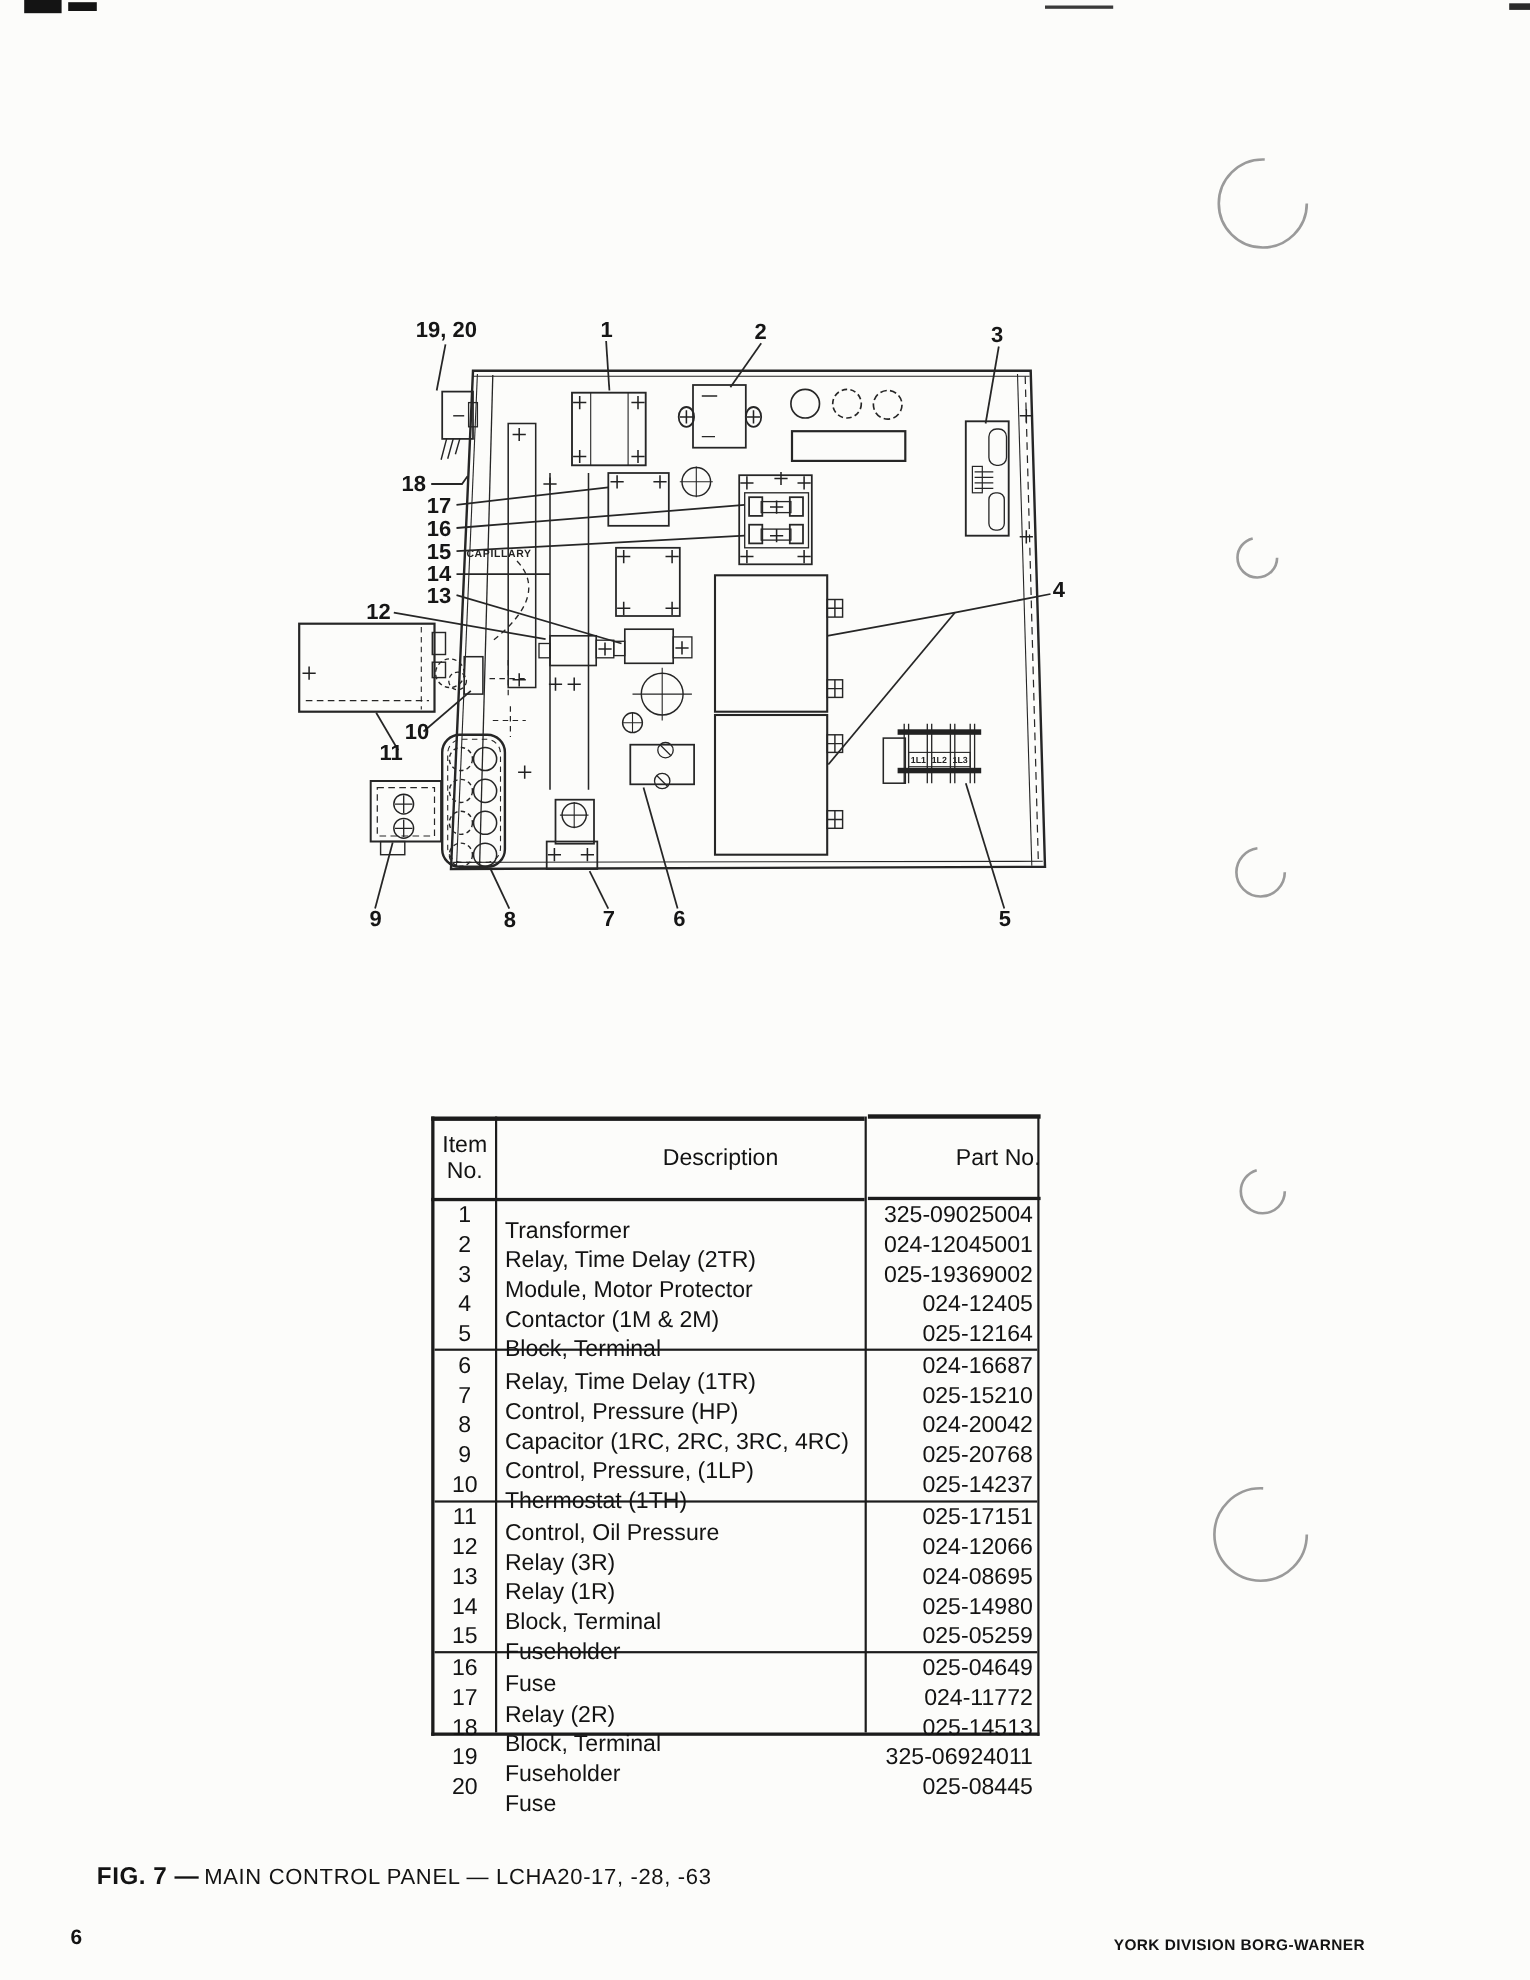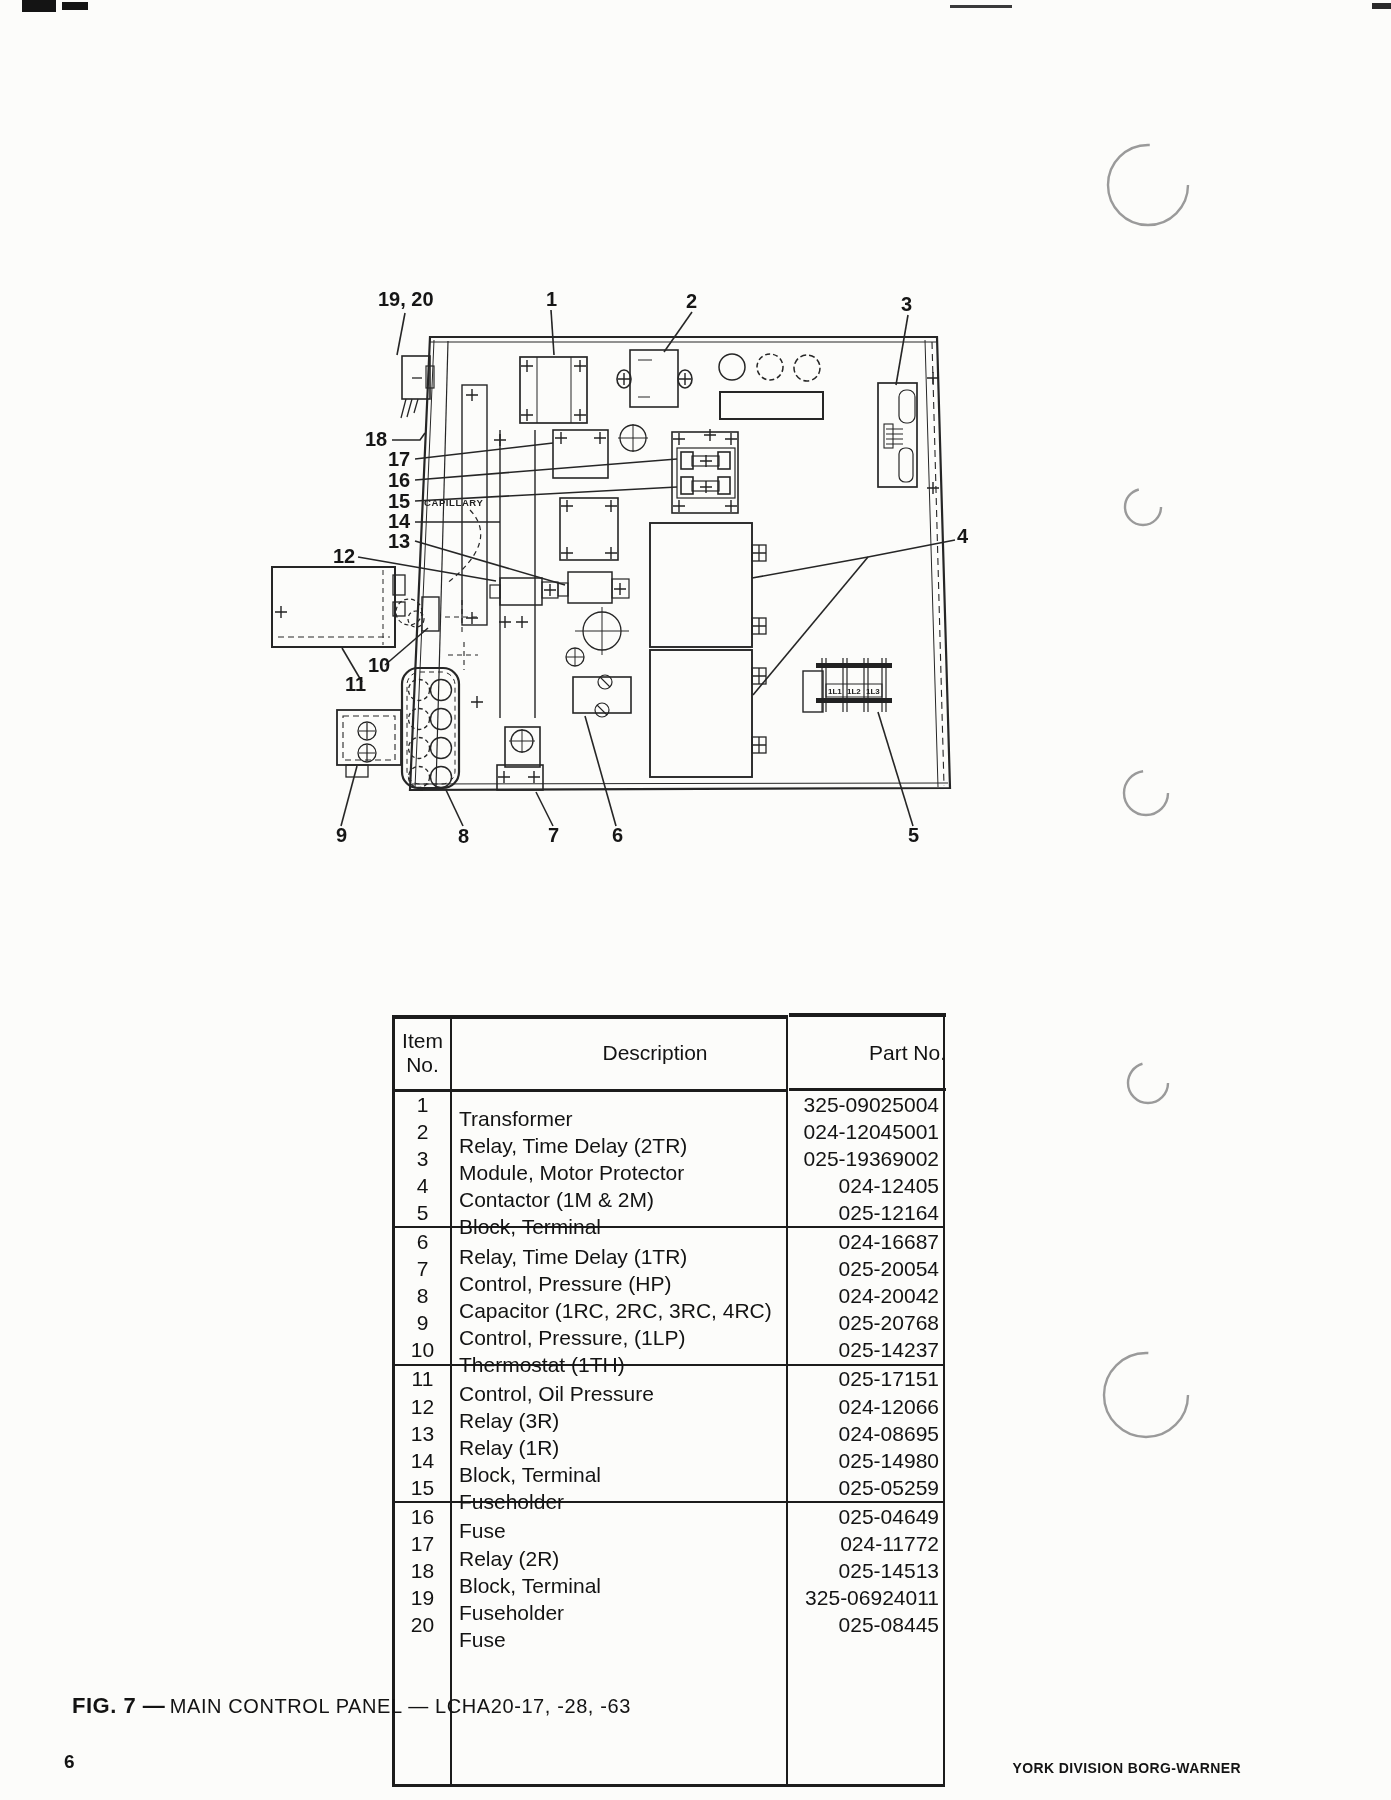--- a/index.html
+++ b/index.html
@@ -8,21 +8,21 @@
     background:#fcfcfa;font-family:"Liberation Sans",sans-serif;color:#131313;
   }
   #page{position:absolute;inset:0;}
   svg text{font-family:"Liberation Sans",sans-serif;}
   .callout{font-size:20px;font-weight:700;fill:#161616;}
   .tinytxt{font-size:9.5px;font-weight:700;letter-spacing:.6px;fill:#222;}
   .microtxt{font-size:8px;font-weight:700;fill:#222;}
 
   
   #parts-table{
-    position:absolute;left:392px;top:1015px;width:553px;height:772px;
+    position:absolute;left:392px;top:1015px;width:553px;height:563px;
     border-left:3px solid #1c1c1c;border-right:2px solid #1c1c1c;
     border-bottom:3px solid #1c1c1c;box-sizing:border-box;font-size:21px;
   }
   .tborder{position:absolute;background:#1c1c1c;}
   #tb-top1{left:-3px;top:0;width:394px;height:4px;}
   #tb-top2{left:394px;top:-2px;width:157px;height:4px;}
   #tb-head-sep1{left:-3px;top:74px;width:394px;height:3px;}
   #tb-head-sep2{left:394px;top:73px;width:157px;height:3px;}
   .tcol{position:absolute;top:0;bottom:0;width:2px;background:#1c1c1c;}
   #tcol-item{left:55px;}
@@ -35,21 +35,21 @@
   #parts-rows{position:absolute;left:0;top:76px;width:100%;}
   .trow{display:flex;height:27.1px;align-items:center;}
   .trow.group-end{border-bottom:2.5px solid #1c1c1c;}
   .cell{display:block;}
   .c-item{width:55px;text-align:center;flex:none;}
   .c-desc{width:336px;padding-left:9px;box-sizing:border-box;flex:none;white-space:nowrap;margin-top:29px;}
   .c-part{width:153px;text-align:right;flex:none;}
 
   
   #caption{position:absolute;left:72px;top:1693px;white-space:nowrap;}
-  #caption .cap-bold{font-size:22px;font-weight:700;letter-spacing:.5px;}
+  #caption .cap-bold{font-size:22px;font-weight:700;letter-spacing:.5px;margin-left:16px;}
   #caption .cap-rest{font-size:20px;font-weight:400;letter-spacing:.6px;}
   #page-number{position:absolute;left:64px;top:1751px;font-size:19px;font-weight:700;}
   #footer-right{position:absolute;right:150px;top:1760px;font-size:14px;font-weight:700;letter-spacing:.4px;}
 </style>
 </head>
 <body>
 
 <div id="page">
 
   <svg width="1391" height="1800" viewBox="0 0 1391 1800" style="position:absolute;left:0;top:0;">
@@ -364,21 +364,21 @@
           <span class="cell c-part">025-12164</span>
         </div>
         <div class="trow">
           <span class="cell c-item">6</span>
           <span class="cell c-desc">Relay, Time Delay (1TR)</span>
           <span class="cell c-part">024-16687</span>
         </div>
         <div class="trow">
           <span class="cell c-item">7</span>
           <span class="cell c-desc">Control, Pressure (HP)</span>
-          <span class="cell c-part">025-20054</span>
+          <span class="cell c-part">025-15210</span>
         </div>
         <div class="trow">
           <span class="cell c-item">8</span>
           <span class="cell c-desc">Capacitor (1RC, 2RC, 3RC, 4RC)</span>
           <span class="cell c-part">024-20042</span>
         </div>
         <div class="trow">
           <span class="cell c-item">9</span>
           <span class="cell c-desc">Control, Pressure, (1LP)</span>
           <span class="cell c-part">025-20768</span>

